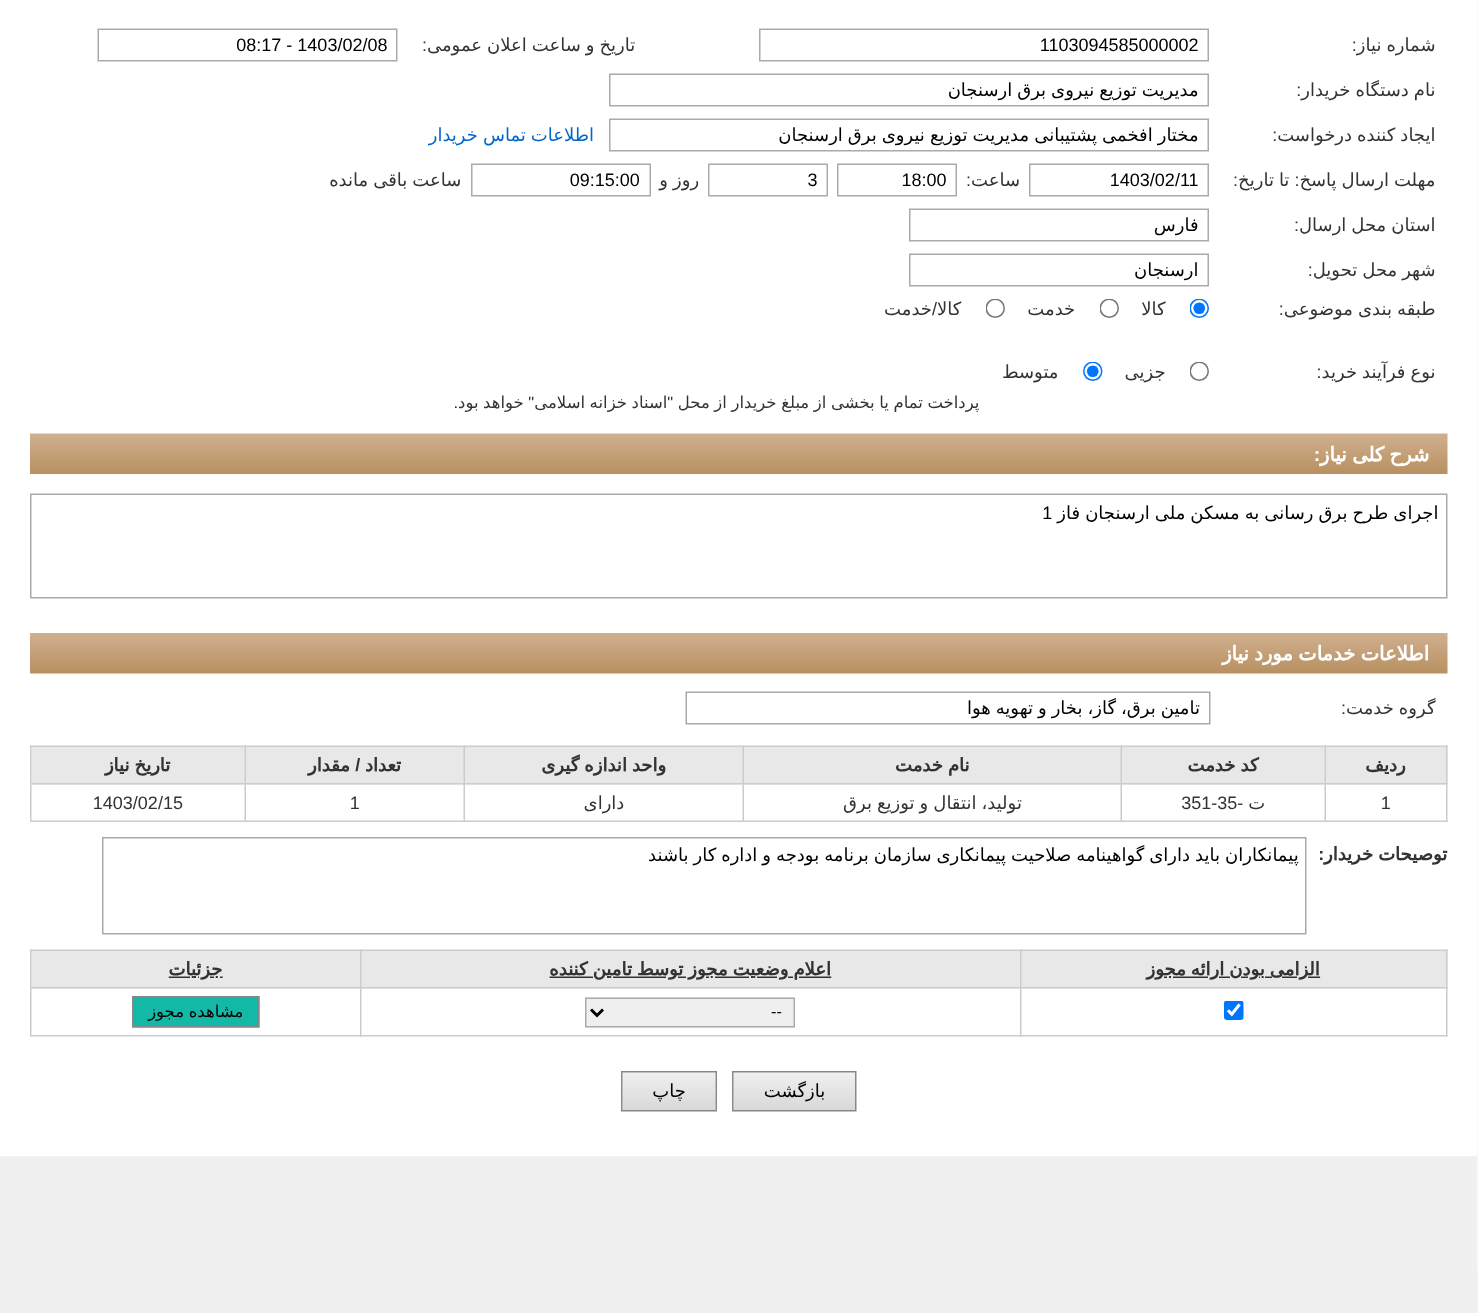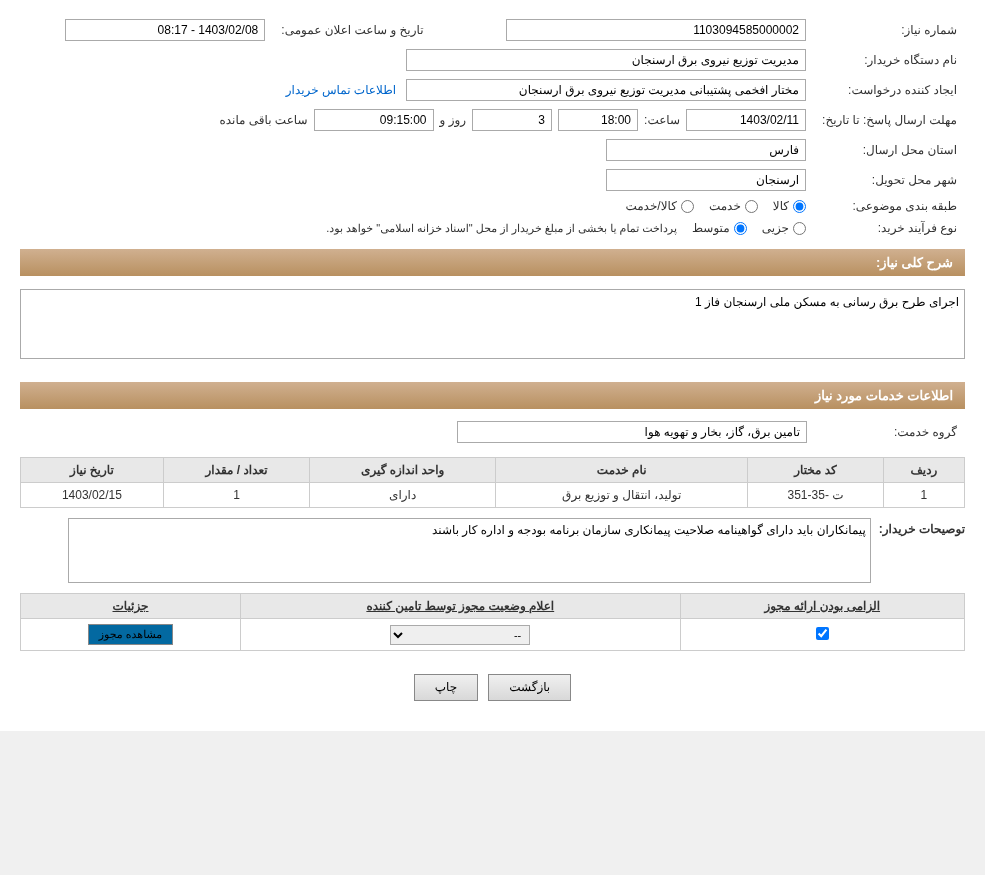--- a/index.html
+++ b/index.html
@@ -73,22 +73,22 @@
       gap: 6px;
       flex-wrap: wrap;
     }
     .radio-group {
       display: flex;
       gap: 15px;
       align-items: center;
     }
     .radio-item {
       display: flex;
-      align-items: flex-end;
-      gap: 4px;
+      align-items: flex-start;
+      gap: 16px;
     }
     .data-table {
       width: 100%;
       border-collapse: collapse;
       margin: 8px 0;
       font-size: 12px;
     }
     .data-table th {
       background: #e8e8e8;
       border: 1px solid #ccc;
@@ -157,21 +157,21 @@
       text-align: center;
       font-weight: bold;
       text-decoration: underline;
     }
     .permissions-table td {
       border: 1px solid #ccc;
       padding: 5px 8px;
       text-align: center;
     }
     .view-btn {
-      background: #0369a1;
+      background: #14b8a6;
       border: 1px solid #888;
       padding: 3px 10px;
       font-size: 11px;
       font-family: Tahoma, Arial, sans-serif;
       cursor: pointer;
     }
     .select-small {
       border: 1px solid #aaa;
       padding: 2px 4px;
       font-size: 11px;
@@ -284,21 +284,21 @@
         <td class="value-cell" colspan="3">
           <div class="radio-group">
             <div class="radio-item">
               <input type="radio" name="purchase" style="">
               <label>جزیی</label>
             </div>
             <div class="radio-item">
               <input type="radio" name="purchase" checked="" style="">
               <label>متوسط</label>
             </div>
-            <span style="color:#333; font-size:11px;">پرداخت تمام یا بخشی از مبلغ خریدار از محل "اسناد خزانه اسلامی" خواهد بود.</span>
+            <span style="color:#333; font-size:11px;margin-top:41px;">پرداخت تمام یا بخشی از مبلغ خریدار از محل "اسناد خزانه اسلامی" خواهد بود.</span>
           </div>
         </td>
       </tr>
     </tbody>
       </table>
 
     <div class="section-header">
       <span>شرح کلی نیاز:</span>
     </div>
     <div style="padding: 5px 0 10px 0;">
@@ -317,21 +317,21 @@
           <input class="input-box" style="width: 350px;" type="text" value="تامین برق، گاز، بخار و تهویه هوا" readonly="">
         </td>
       </tr>
     </tbody>
       </table>
 
     <table class="data-table">
       <thead>
         <tr>
           <th>ردیف</th>
-          <th>کد مختار</th>
+          <th>کد خدمت</th>
           <th>نام خدمت</th>
           <th>واحد اندازه گیری</th>
           <th>تعداد / مقدار</th>
           <th>تاریخ نیاز</th>
         </tr>
       </thead>
       <tbody>
         <tr>
           <td>1</td>
           <td>ت -35-351</td>

